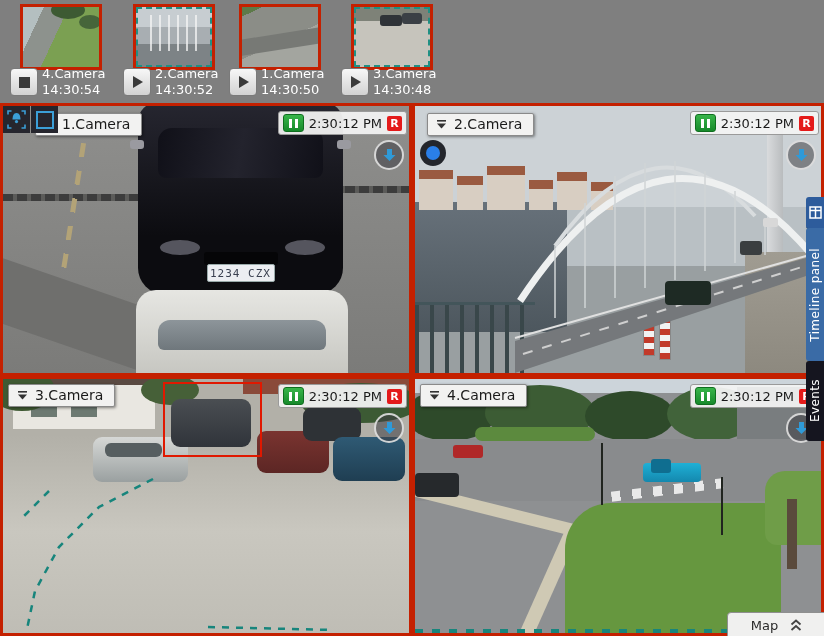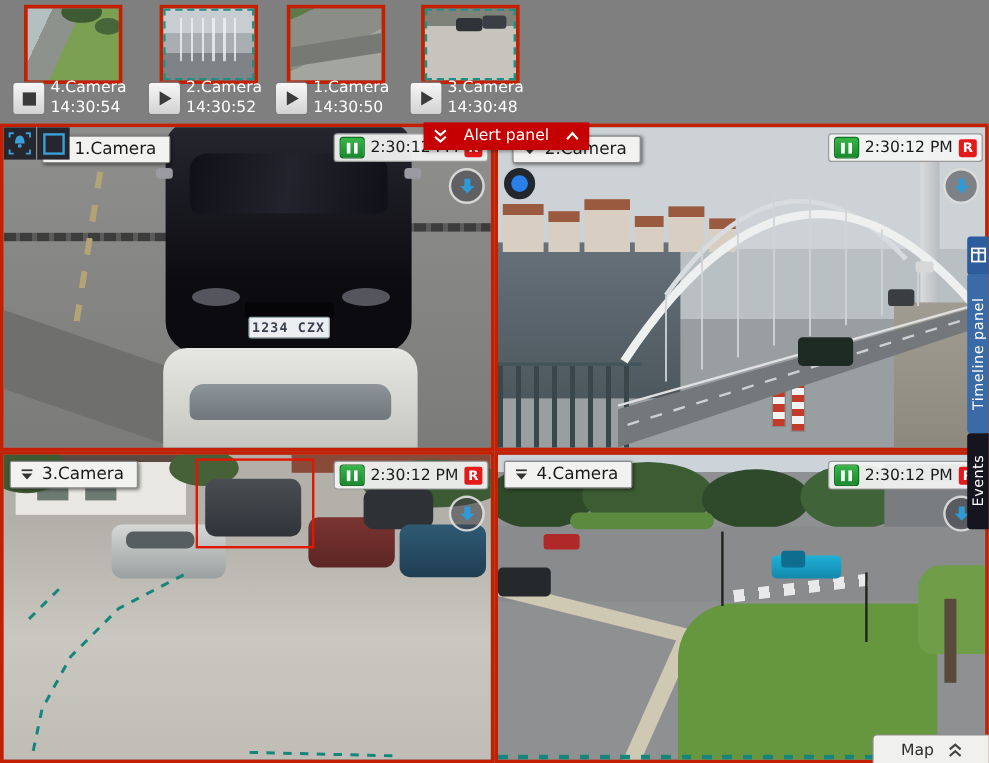--- a/index.html
+++ b/index.html
@@ -16,21 +16,21 @@
   .play-tri{width:0;height:0;border-left:10px solid #3a3a3a;border-top:6px solid transparent;border-bottom:6px solid transparent;margin-left:2px;}
   .stop-sq{width:11px;height:11px;background:#3a3a3a;}
   .thumb-label{position:absolute;left:32px;top:64px;color:#ffffff;font-size:13px;line-height:16px;white-space:nowrap;}
 
   
   .tile{position:absolute;border:3px solid #c42000;overflow:hidden;background:#8a8a88;}
   #tile1{left:0;top:103px;width:406px;height:267px;}
   #tile2{left:412px;top:103px;width:406px;height:267px;}
   #tile3{left:0;top:376px;width:406px;height:254px;}
   #tile4{left:412px;top:376px;width:406px;height:254px;}
-  .scene{position:absolute;inset:0;font-weight:bold;}
+  .scene{position:absolute;inset:0;}
 
   .cam-label{position:absolute;display:flex;align-items:center;gap:7px;background:#f2f2f1;border:1px solid #8a8a8a;
              border-radius:2px;padding:2px 11px 3px 8px;font-size:14px;color:#1a1a1a;z-index:6;
              box-shadow:1px 1px 3px rgba(0,0,0,.45);cursor:pointer;}
   .ts{position:absolute;top:5px;right:2px;display:flex;align-items:center;gap:5px;background:rgba(243,243,243,.94);
       border:1px solid #9a9a9a;border-radius:3px;padding:2px 4px;z-index:6;}
   .pause-btn{width:19px;height:16px;border:1px solid #0f6e1f;border-radius:3px;background:linear-gradient(#38b54a,#178a2b);
              display:flex;align-items:center;justify-content:center;gap:3px;cursor:pointer;}
   .pause-btn i{display:block;width:3px;height:9px;background:#fff;}
   .ts-time{font-size:13px;color:#1a1a1a;white-space:nowrap;}
@@ -383,30 +383,20 @@
       <span class="ts-time">2:30:12 PM</span>
       <span class="rec-badge">R</span>
     </div>
     <div class="dl-circle">
       <svg width="13" height="14" viewBox="0 0 13 14">
         <polygon points="4,1 9,1 9,7 12.5,7 6.5,13 0.5,7 4,7" fill="#2f9ad8"></polygon>
       </svg>
     </div>
   </div>
 
-  <div class="alert-panel">
-    <svg width="12" height="13" viewBox="0 0 12 13">
-      <polyline points="1.5,1.5 6,5.5 10.5,1.5" fill="none" stroke="#fff" stroke-width="1.8"></polyline>
-      <polyline points="1.5,7 6,11 10.5,7" fill="none" stroke="#fff" stroke-width="1.8"></polyline>
-    </svg>
-    <span class="lbl">Alert panel</span>
-    <svg width="12" height="9" viewBox="0 0 12 9">
-      <polyline points="1.5,7 6,2 10.5,7" fill="none" stroke="#fff" stroke-width="1.8"></polyline>
-    </svg>
-  </div>
 
   <div class="vtab" id="tab-grid">
     <svg width="13" height="13" viewBox="0 0 13 13">
       <rect x="1" y="1" width="11" height="11" fill="none" stroke="#fff" stroke-width="1.5"></rect>
       <line x1="6.5" y1="1" x2="6.5" y2="12" stroke="#fff" stroke-width="1.5"></line>
       <line x1="1" y1="4.5" x2="12" y2="4.5" stroke="#fff" stroke-width="1.5"></line>
     </svg>
   </div>
   <div class="vtab" id="tab-timeline">
     <span class="vtext">Timeline panel</span>

